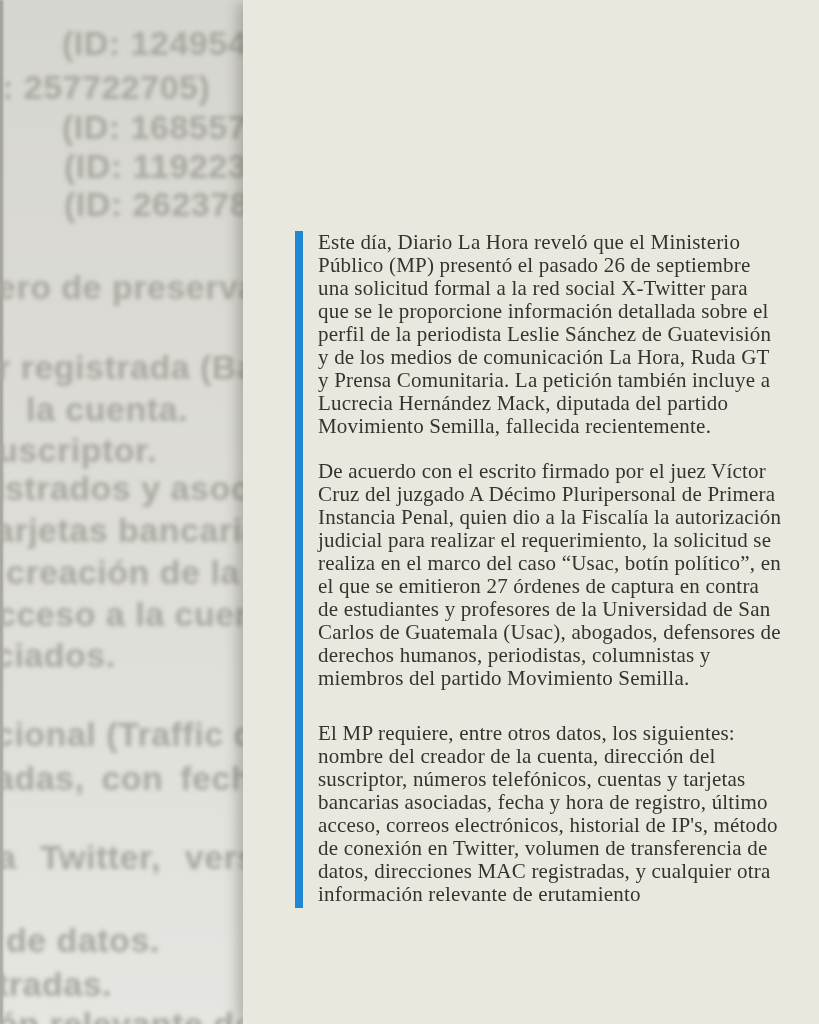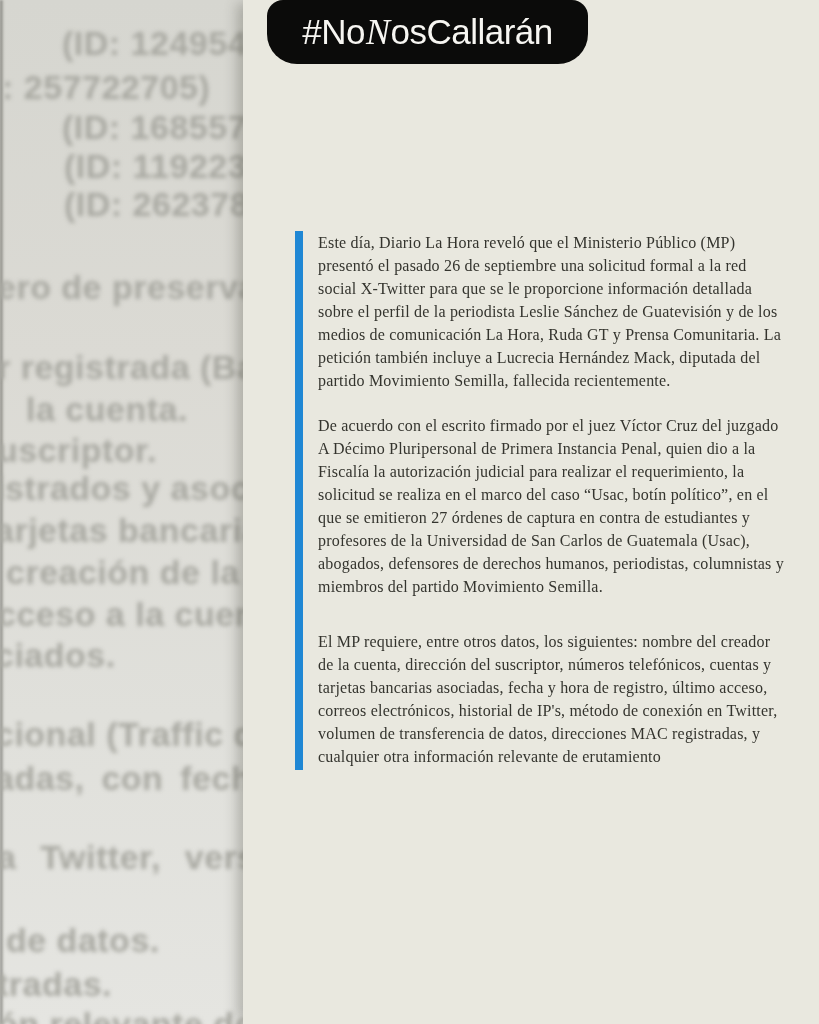--- a/index.html
+++ b/index.html
@@ -89,21 +89,21 @@
   }
   .accent-bar {
     flex: 0 0 8px;
     width: 8px;
     background: #1f87d4;
     margin-right: 15px;
   }
   .article-text {
     width: 466px;
     font-family: "Liberation Serif", serif;
-    font-size: 16px;
+    font-size: 21px;
     line-height: 23px;
     letter-spacing: 0.2px;
     color: #34342e;
   }
   .article-text p { margin-bottom: 22px; }
   .article-text p:last-child { margin-bottom: 2px; margin-top: 32px; }
 </style>
 </head>
 <body>
 
@@ -127,23 +127,20 @@
     <div class="bg-line" style="left:-5px;  top:715px;">cional (Traffic da</div>
     <div class="bg-line sp2" style="left:-5px; top:759px;">adas, con fecha</div>
     <div class="bg-line sp" style="left:-3px; top:838px;">a Twitter, vers</div>
     <div class="bg-line" style="left:6px;   top:921px;">de datos.</div>
     <div class="bg-line" style="left:-3px;  top:965px;">tradas.</div>
     <div class="bg-line" style="left:-3px;  top:1005px;">ón relevante de</div>
   </div>
 
   <div class="card"></div>
 
-  <div class="badge">
-    <span class="wordmark"><span>#No</span><span class="serif-n">N</span><span>osCallarán</span></span>
-  </div>
 
   <div class="article">
     <div class="accent-bar"></div>
     <div class="article-text">
       <p>Este día, Diario La Hora reveló que el Ministerio Público (MP) presentó el pasado 26 de septiembre una solicitud formal a la red social X-Twitter para que se le proporcione información detallada sobre el perfil de la periodista Leslie Sánchez de Guatevisión y de los medios de comunicación La Hora, Ruda GT y Prensa Comunitaria. La petición también incluye a Lucrecia Hernández Mack, diputada del partido Movimiento Semilla, fallecida recientemente.</p>
       <p>De acuerdo con el escrito firmado por el juez Víctor Cruz del juzgado A Décimo Pluripersonal de Primera Instancia Penal, quien dio a la Fiscalía la autorización judicial para realizar el requerimiento, la solicitud se realiza en el marco del caso “Usac, botín político”, en el que se emitieron 27 órdenes de captura en contra de estudiantes y profesores de la Universidad de San Carlos de Guatemala (Usac), abogados, defensores de derechos humanos, periodistas, columnistas y miembros del partido Movimiento Semilla.</p>
       <p>El MP requiere, entre otros datos, los siguientes: nombre del creador de la cuenta, dirección del suscriptor, números telefónicos, cuentas y tarjetas bancarias asociadas, fecha y hora de registro, último acceso, correos electrónicos, historial de IP's, método de conexión en Twitter, volumen de transferencia de datos, direcciones MAC registradas, y cualquier otra información relevante de erutamiento</p>
     </div>
   </div>
 

